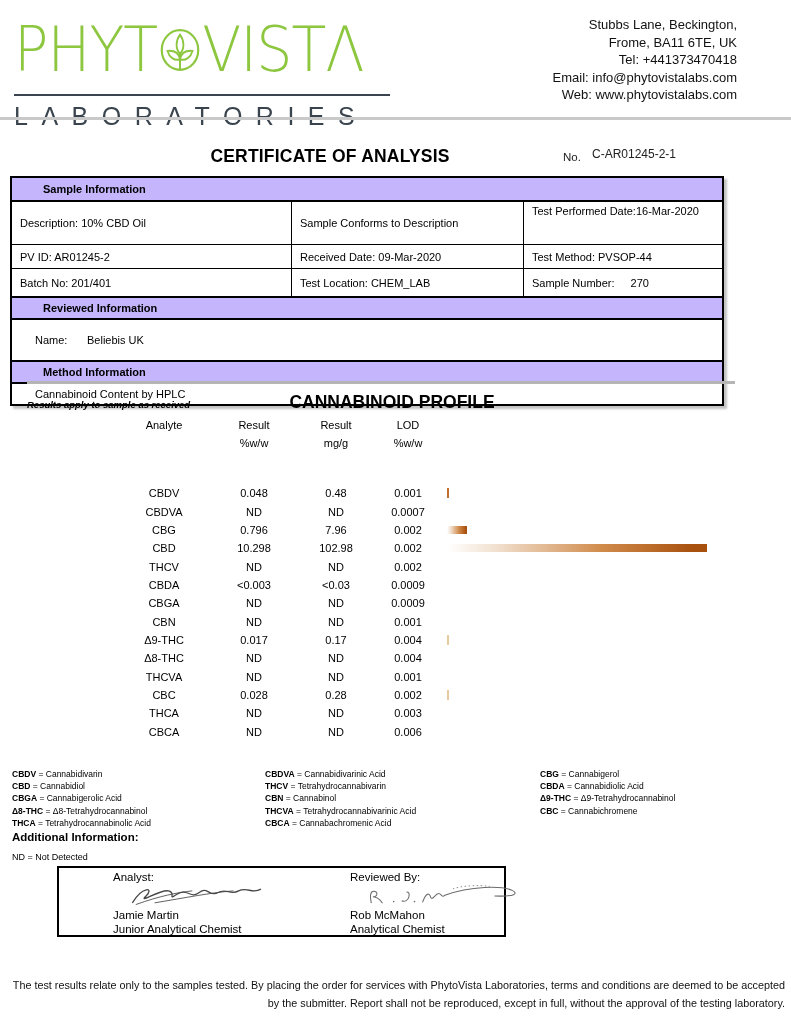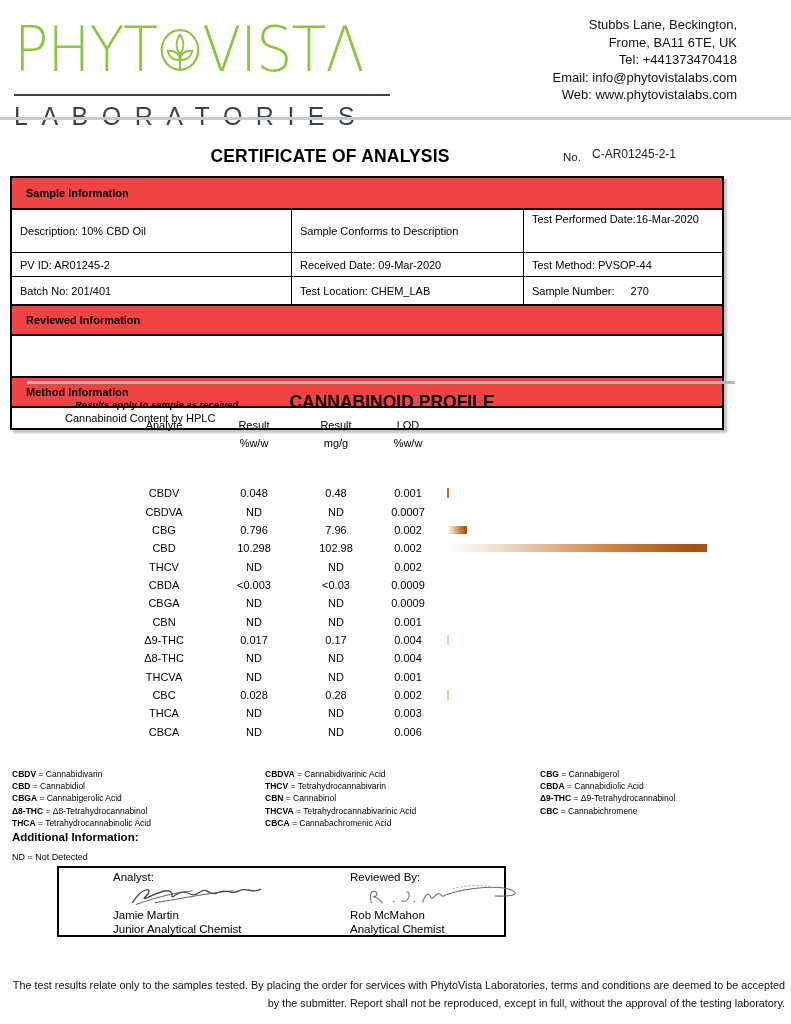--- a/index.html
+++ b/index.html
@@ -16,45 +16,45 @@
   .contact { position:absolute; right:54px; top:16px; text-align:right; font-size:13px; line-height:17.6px; color:#111; }
   .top-rule { position:absolute; left:0; top:117px; width:791px; height:3px; background:#c9c9c9; }
 
   
   .coa-title { position:absolute; left:160px; top:146px; width:340px; text-align:center; font-size:17.5px; font-weight:bold; letter-spacing:0.2px; }
   .coa-no-label { position:absolute; left:563px; top:151px; font-size:11.5px; color:#222; }
   .coa-number { position:absolute; left:592px; top:147px; font-size:12px; color:#222; }
 
   
   .info-table { position:absolute; left:10px; top:176px; width:714px; border:2px solid #000; background:#fff; box-shadow:3px 3px 2px #c4c4c4; font-size:11px; }
-  .sec-head { height:32px; background:#ef4444; border-bottom:2px solid #000; display:flex; align-items:center; padding-left:14px; font-weight:bold; font-size:11px; }
+  .sec-head { height:24px; background:#c4b5fd; border-bottom:2px solid #000; display:flex; align-items:center; padding-left:31px; font-weight:bold; font-size:11px; }
   .sec-head.mid { border-top:2px solid #000; }
   .trow { display:flex; border-bottom:1px solid #000; }
   .trow:last-child, .trow.nb { border-bottom:none; }
   .cell { padding-left:8px; display:flex; align-items:center; }
   .c1 { width:280px; border-right:1px solid #000; }
   .c2 { width:232px; border-right:1px solid #000; }
   .c3 { width:194px; }
   .r1 { height:43px; }
   .r1 .c3 { align-items:flex-start; padding-top:3px; }
   .r2 { height:24px; }
   .r3 { height:27px; }
   .cust-row { height:40px; border-bottom:none; }
   .cust-name { width:282px; display:flex; align-items:center; padding-left:23px; }
   .cust-name .lbl { width:52px; }
   .cust-addr { flex:1; border-left:1px solid #000; display:flex; padding-left:14px; padding-top:6px; }
   .cust-addr .lbl { width:55px; flex:none; }
   .cust-addr .val { width:330px; line-height:14px; }
-  .method-row { height:20px; display:flex; align-items:center; padding-left:23px;margin-left:30px; }
+  .method-row { height:20px; display:flex; align-items:center; padding-left:23px; }
   .gap270 { margin-left:16px; }
 
   .mid-rule { position:absolute; left:27px; top:381px; width:708px; height:3px; background:#b5b5b5; }
 
   
-  .profile-note { position:absolute; left:27px; top:399px; font-size:9.5px; font-weight:bold; font-style:italic;margin-left:48px; }
+  .profile-note { position:absolute; left:27px; top:399px; font-size:9.5px; font-weight:bold; font-style:italic; }
   .profile-title { position:absolute; left:280px; top:392px; width:224px; text-align:center; font-size:17.5px; font-weight:bold; }
   .phead { position:absolute; left:0; width:791px; display:flex; font-size:11px; }
   .phead1 { top:419px;align-items:flex-end; }
   .phead2 { top:437px; }
   .pcell-a { margin-left:114px; width:100px; text-align:center; }
   .pcell-v1 { margin-left:0; width:80px; text-align:center; }
   .pcell-v2 { margin-left:2px; width:80px; text-align:center; }
   .pcell-l { margin-left:0; width:64px; text-align:center; }
   .prows { position:absolute; left:0; top:484px; width:791px; }
   .prow { display:flex; align-items:center; height:18.35px; font-size:11px; }
@@ -137,20 +137,24 @@
     <div class="trow r3 nb">
       <div class="cell c1">Batch No: 201/401</div>
       <div class="cell c2">Test Location: CHEM_LAB</div>
       <div class="cell c3">
         <span>Sample Number:</span>
         <span class="gap270">270</span>
       </div>
     </div>
     <div class="sec-head mid">Reviewed Information</div>
     <div class="trow cust-row">
+      <div class="cust-name">
+        <span class="lbl">Name:</span>
+        <span>Beliebis UK</span>
+      </div>
     </div>
     <div class="sec-head mid">Method Information</div>
     <div class="method-row">Cannabinoid Content by HPLC</div>
   </div>
 
   <div class="mid-rule"></div>
 
   <div class="profile-note">Results apply to sample as received</div>
   <div class="profile-title">CANNABINOID PROFILE</div>
 

